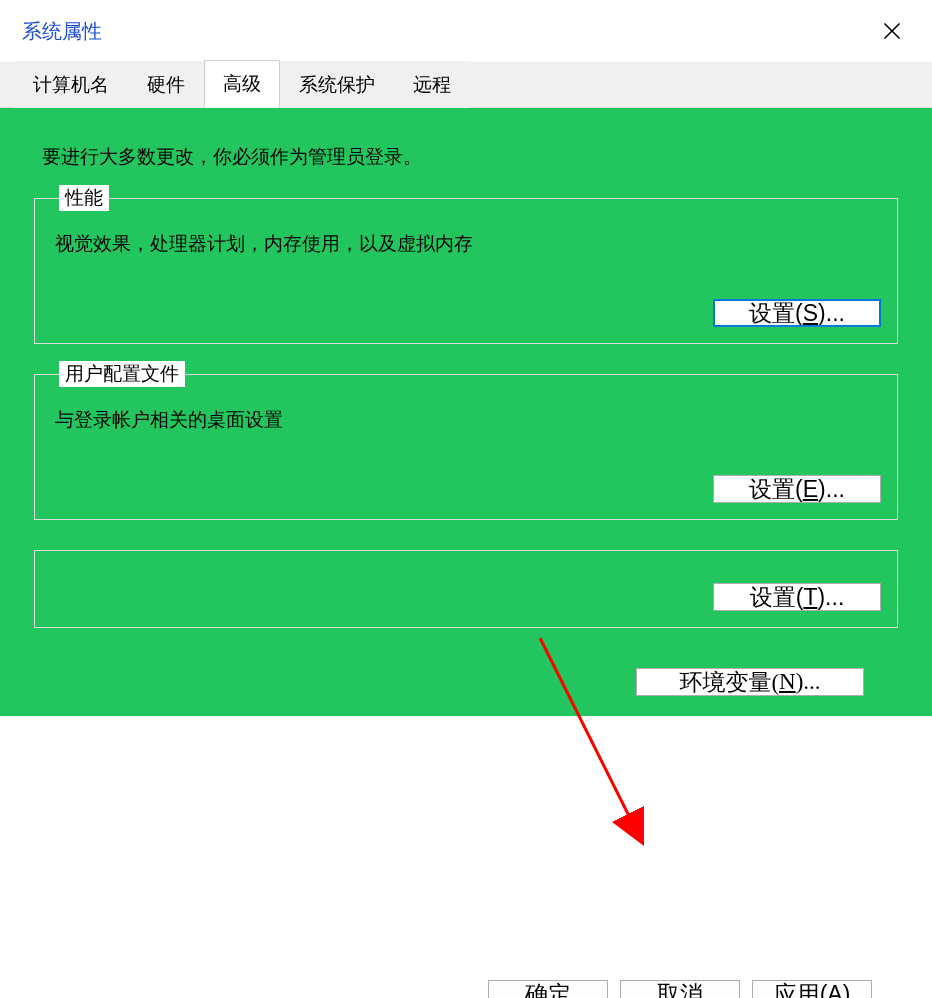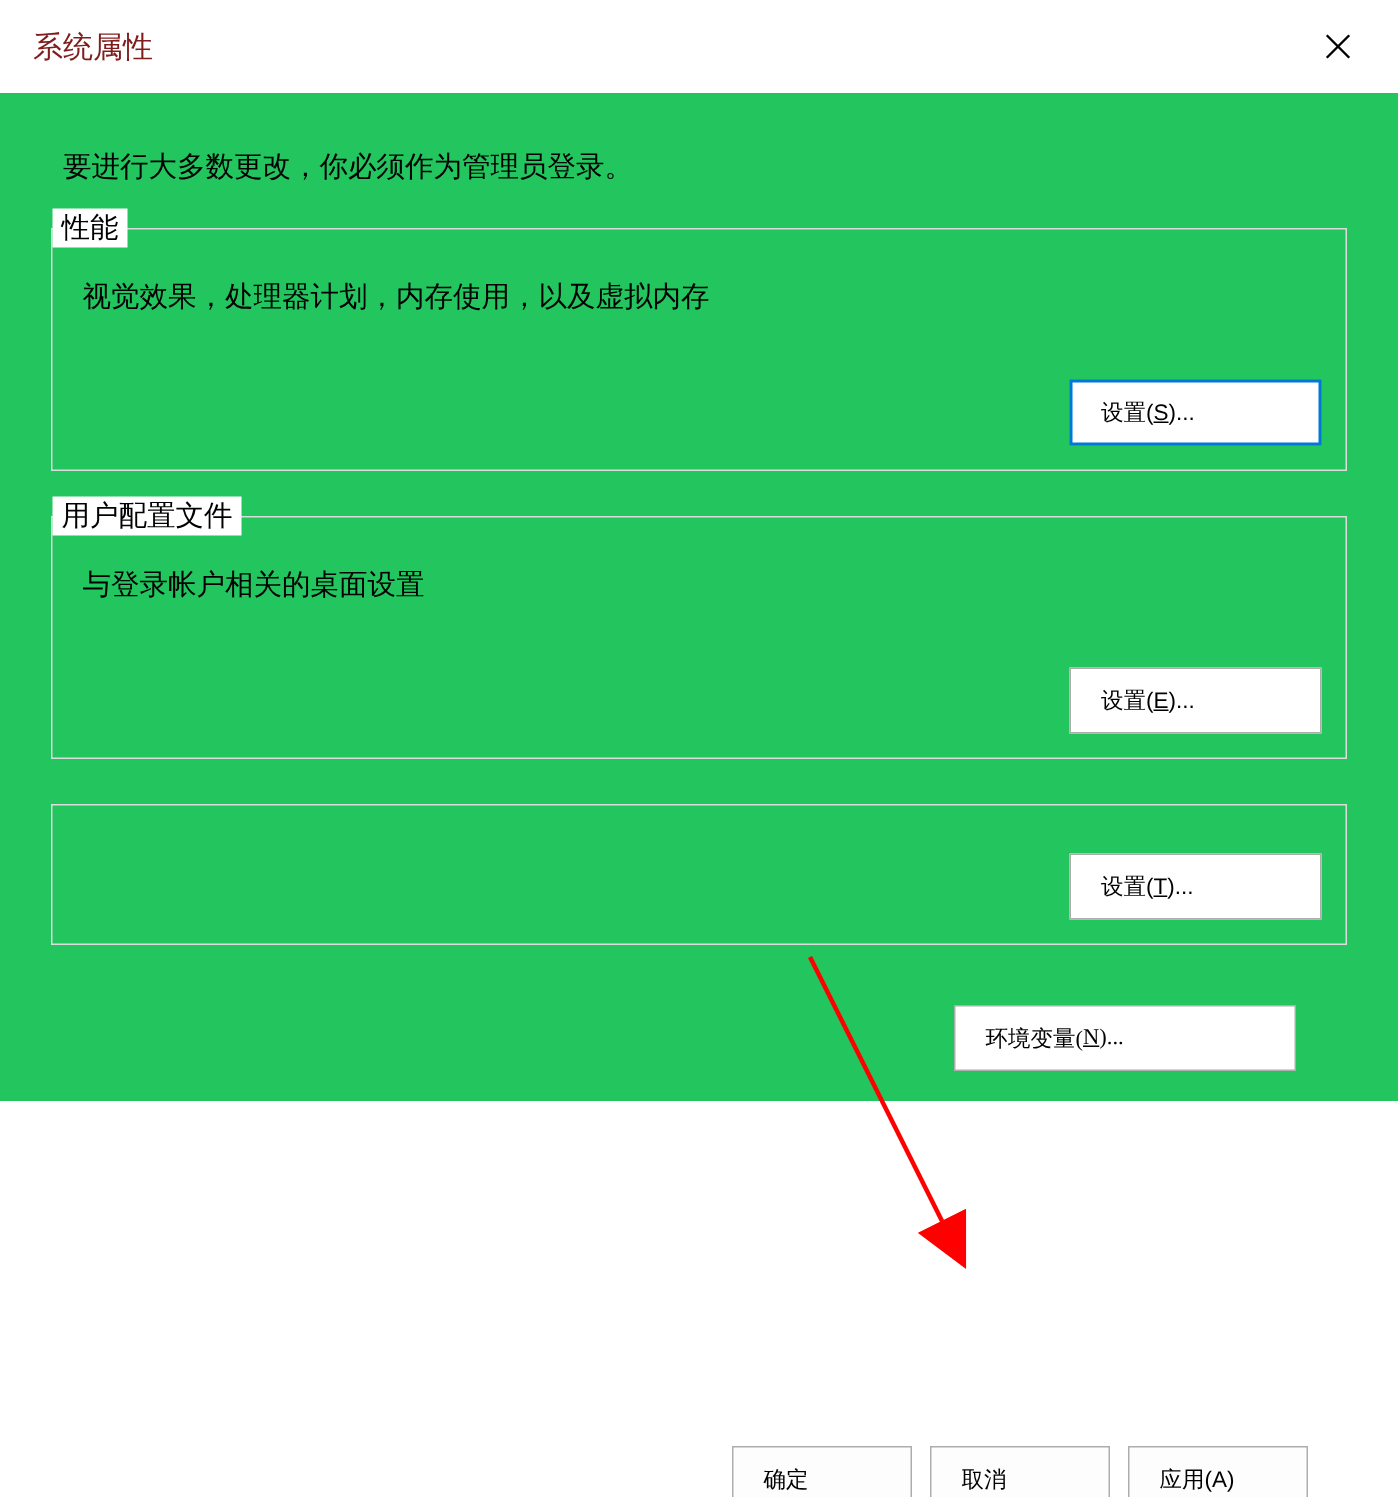--- a/index.html
+++ b/index.html
@@ -19,21 +19,21 @@
     }
     .titlebar {
       display: flex;
       align-items: center;
       justify-content: space-between;
       padding: 16px 20px 10px 22px;
       height: 56px;
     }
     .titlebar-title {
       font-size: 20px;
-      color: #7f1d1d;
+      color: #1d4ed8;
       text-align: center;
     }
     .close-btn {
       width: 40px;
       height: 40px;
       display: flex;
       align-items: center;
       justify-content: center;
       cursor: pointer;
       font-size: 18px;
@@ -79,47 +79,48 @@
     }
     .group {
       border: 1px solid #dcdcdc;
       margin-bottom: 30px;
       position: relative;
       padding: 32px 16px 16px 20px;
     }
     .group-legend {
       position: absolute;
       top: -14px;
-      left: 0;
+      left: 24px;
       background: #ffffff;
       padding: 0 6px;
       font-size: 19px;
       text-align: center;
     }
     .group-desc {
       font-size: 19px;
       margin-bottom: 42px;
       font-family: Liberation Serif, serif;
     }
     .group-buttons {
       display: flex;
       justify-content: flex-end;
       padding-right: 0;
     }
     .btn {
       min-width: 168px;
-      height: 44px;
+      height: 28px;
       border: 1px solid #adadad;
       background: #ffffff;
-      font-size: 15px;
+      font-size: 23px;
       font-family: inherit;
       cursor: pointer;
       padding: 0 20px;
       display: flex;
       align-items: center;
+      justify-content: center;
     }
     .btn.focus {
       outline: 2px solid #0078d4;
       outline-offset: -2px;
       border-color: #0078d4;
     }
     .btn .hotkey {
       text-decoration: underline;
     }
     .env-row {
@@ -157,20 +158,27 @@
   <div class="titlebar-title">系统属性</div>
   <div class="close-btn">
     <svg viewBox="0 0 16 16" stroke="#000" stroke-width="1.3" fill="none">
       <line x1="2" y1="2" x2="14" y2="14"></line>
       <line x1="14" y1="2" x2="2" y2="14"></line>
     </svg>
   </div>
 </div>
 
 <div class="tabs-area">
+  <div class="tabs">
+    <div class="tab"><span>计算机名</span></div>
+    <div class="tab"><span>硬件</span></div>
+    <div class="tab active"><span>高级</span></div>
+    <div class="tab"><span>系统保护</span></div>
+    <div class="tab"><span>远程</span></div>
+  </div>
 
   <div class="tab-content">
     <div class="intro-text">要进行大多数更改，你必须作为管理员登录。</div>
 
     <div class="group">
       <div class="group-legend">性能</div>
       <div class="group-desc">视觉效果，处理器计划，内存使用，以及虚拟内存</div>
       <div class="group-buttons">
         <button class="btn focus">
           <span>设置(</span>

